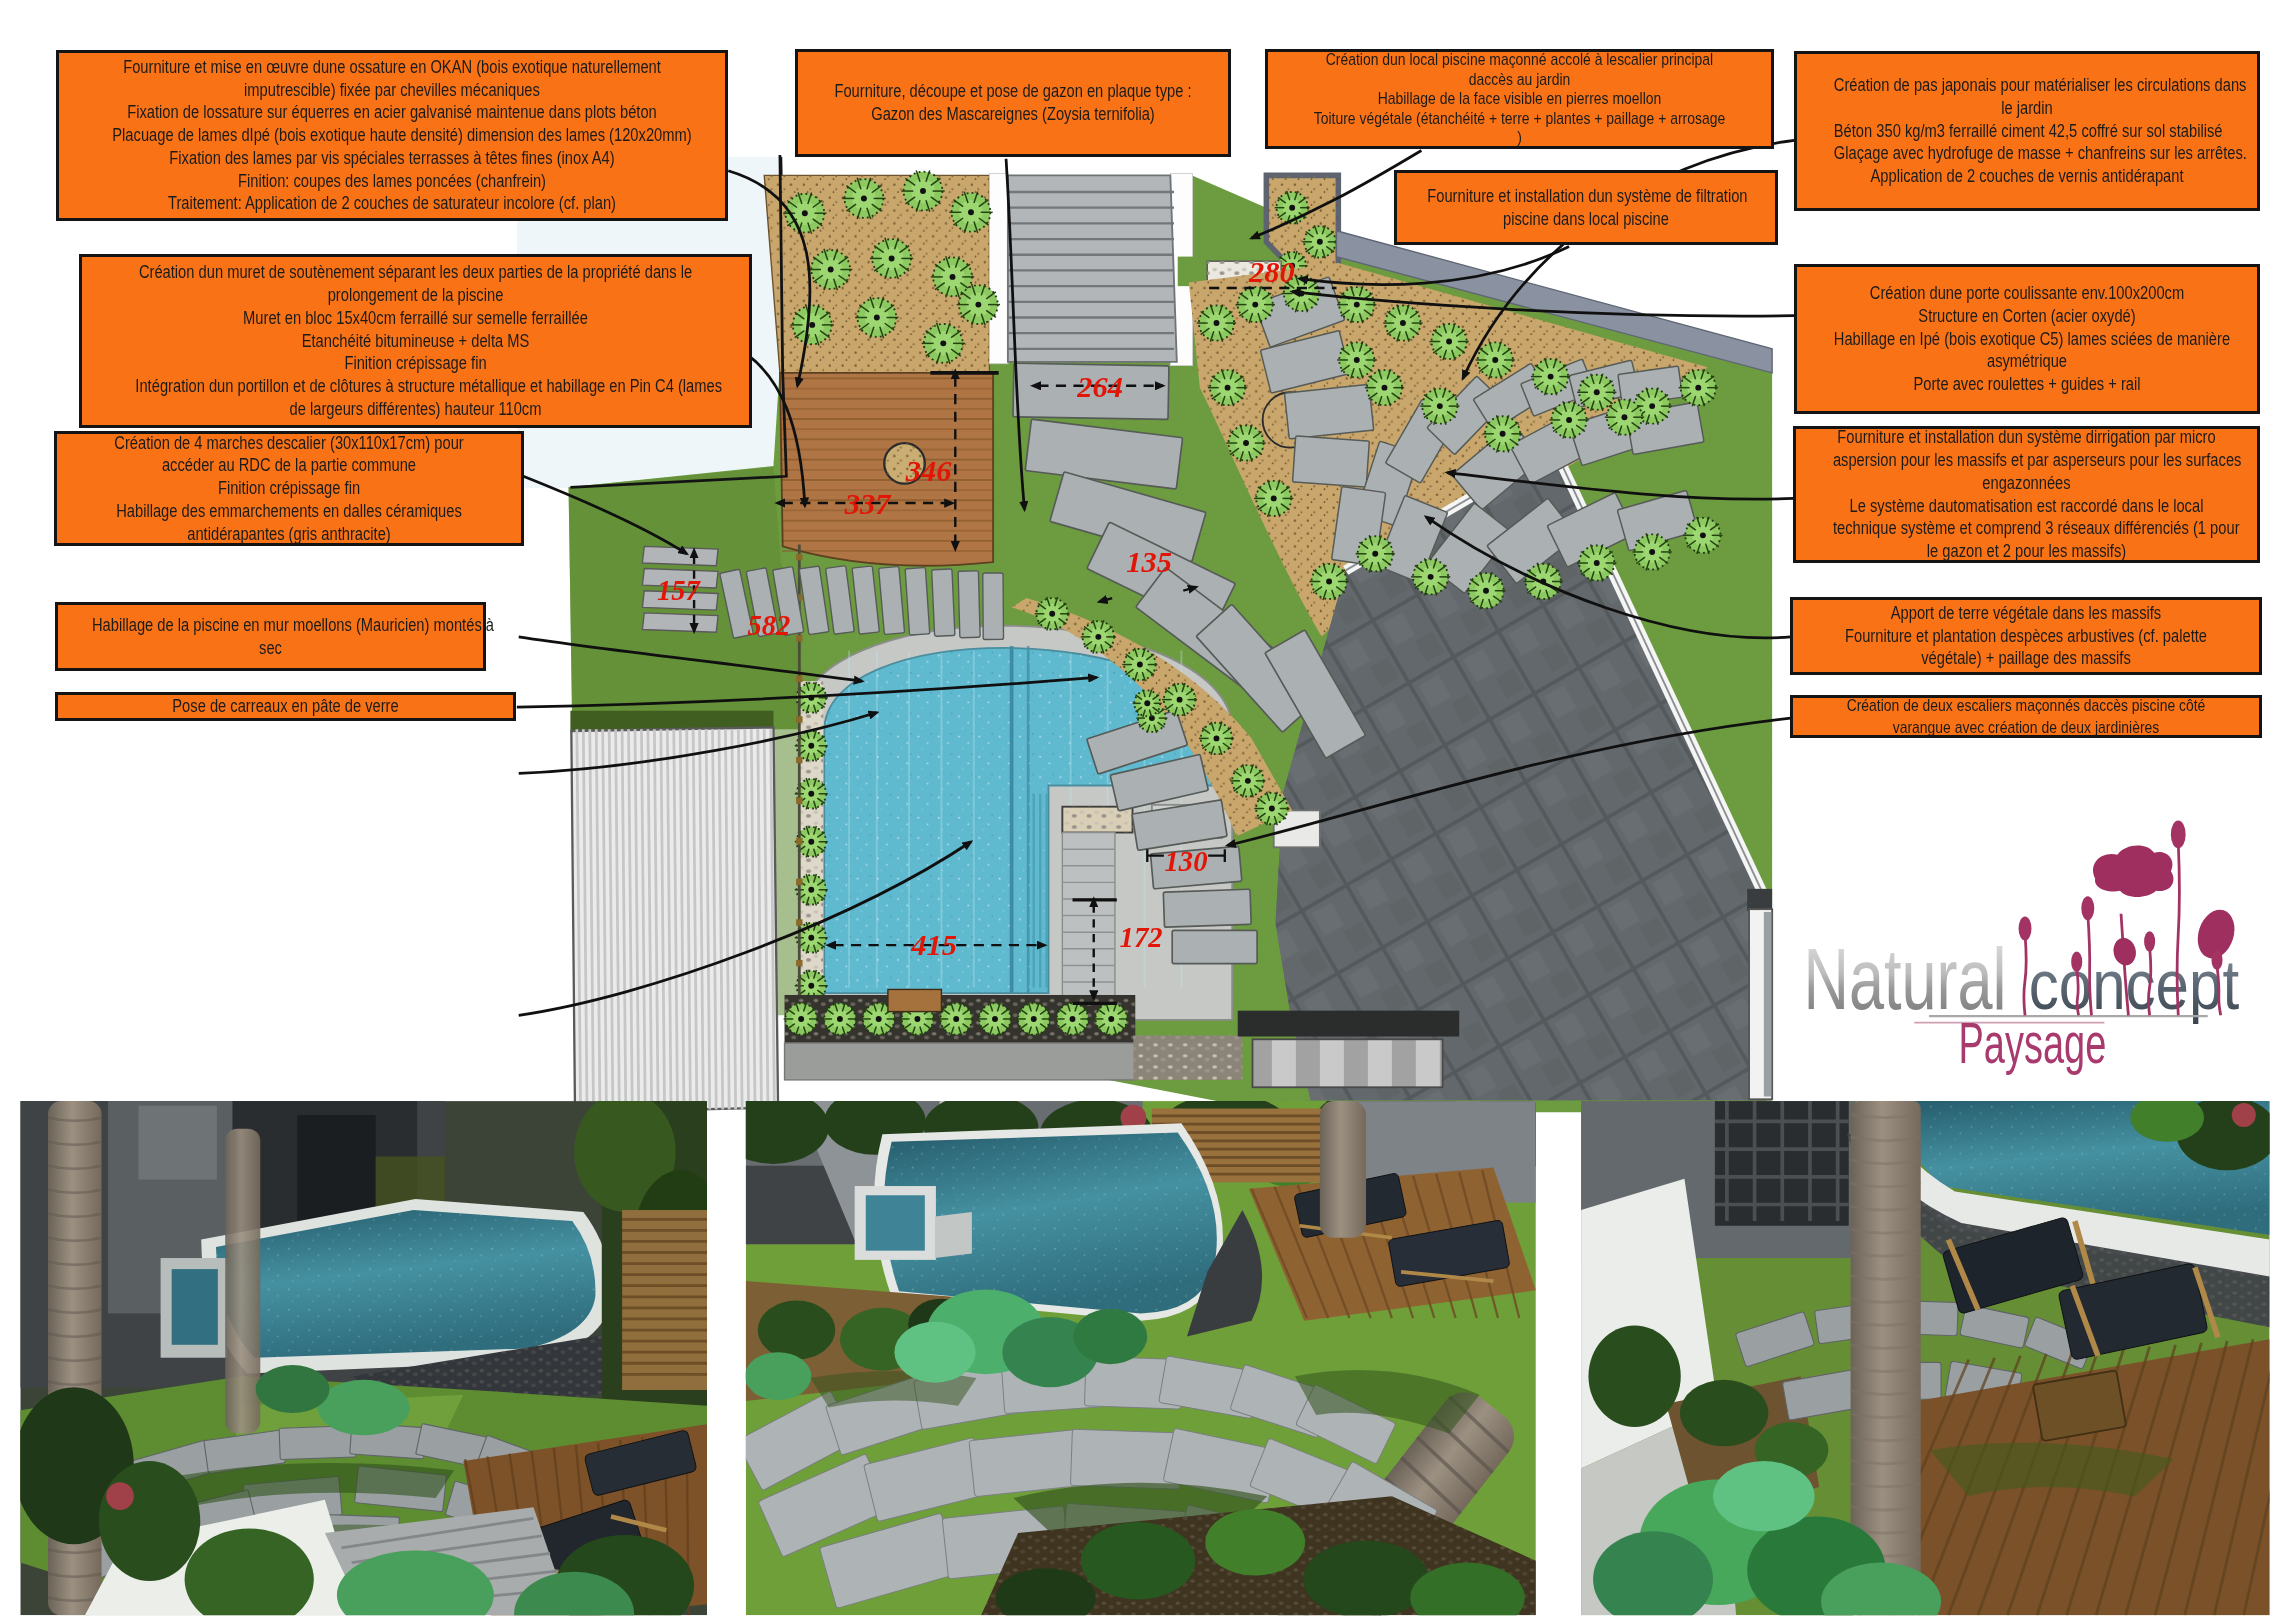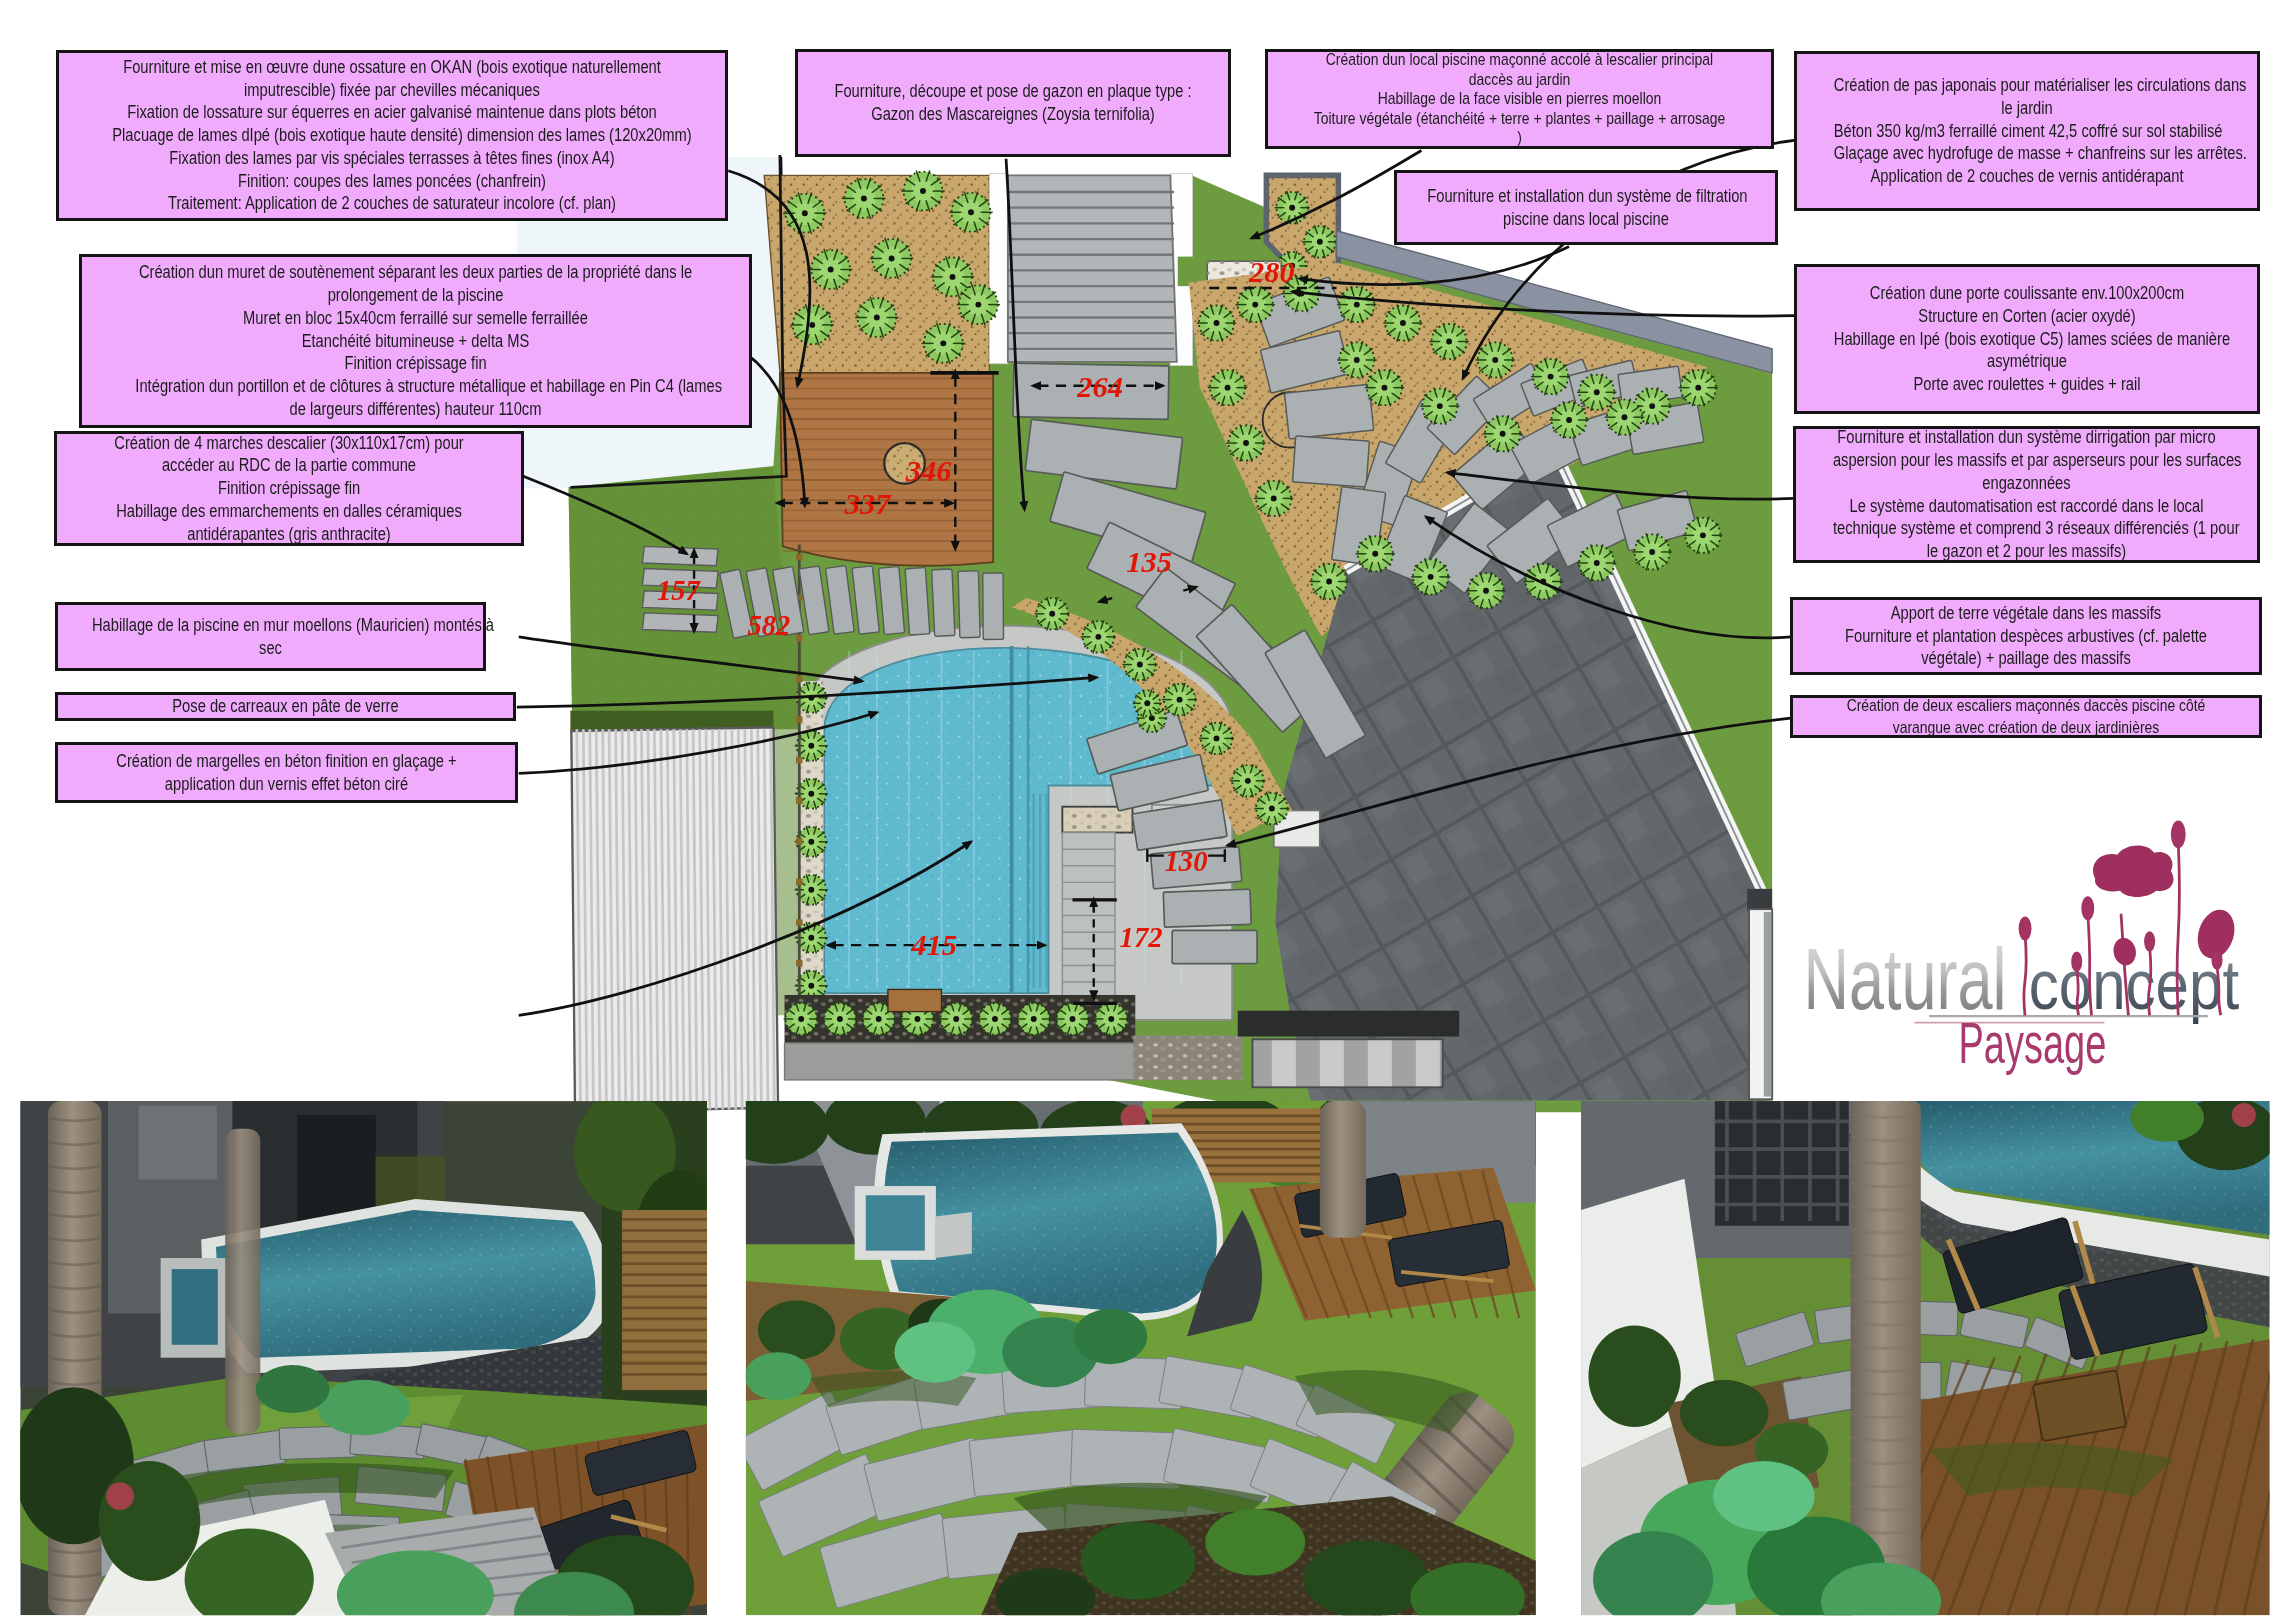--- a/index.html
+++ b/index.html
@@ -1,17 +1,17 @@
 <!DOCTYPE html>
 <html style="font-size:14.8px"><head><meta charset="utf-8">
 <style>
 html,body{margin:0;padding:0;background:#fff;}
 .page{position:relative;width:2289px;height:1618px;background:#fff;overflow:hidden;
       font-family:"Liberation Sans",sans-serif;}
-.tb{position:absolute;border:3.7px solid #141414;background:#f0abfc;color:#1b1b1b;
+.tb{position:absolute;border:3.7px solid #141414;background:#f97316;color:#1b1b1b;
     display:flex;align-items:center;justify-content:center;text-align:center;
     line-height:1.3;box-sizing:border-box;z-index:5;white-space:nowrap;}
 .tb div{width:100%;transform:scaleX(0.84);}
 </style></head><body>
 <div class="page">
 <svg width="2289" height="1618" viewBox="0 0 2480 1753" style="position:absolute;left:0;top:0;z-index:1">
 <defs>
 <marker id="arr" markerWidth="12" markerHeight="10" refX="9" refY="5" orient="auto" markerUnits="userSpaceOnUse">
   <path d="M0,0 L12,5 L0,10 z" fill="#101010"></path>
         </marker>
@@ -1732,23 +1732,20 @@
     </div>
 
 <div class="tb" style="left:55px;top:602px;width:431px;height:69px;font-size:17.5px;line-height:1.3;">
       <div>Habillage de la piscine en mur moellons (Mauricien) montés à<br>sec</div>
     </div>
 
 <div class="tb" style="left:55px;top:692px;width:461px;height:29px;font-size:17.5px;line-height:1.3;">
       <div>Pose de carreaux en pâte de verre</div>
     </div>
 
-<div class="tb" style="left:55px;top:742px;width:463px;height:61px;font-size:17.5px;line-height:1.3;">
-      <div>Création de margelles en béton finition en glaçage +<br>application dun vernis effet béton ciré</div>
-    </div>
 
 
 <div class="tb" style="left:795px;top:49px;width:436px;height:108px;font-size:17.5px;line-height:1.3;">
       <div>Fourniture, découpe et pose de gazon en plaque type :<br>Gazon des Mascareignes (Zoysia ternifolia)</div>
     </div>
 
 <div class="tb" style="left:1265px;top:49px;width:509px;height:100px;font-size:16.6px;line-height:1.17;">
       <div>Création dun local piscine maçonné accolé à lescalier principal<br>daccès au jardin<br>Habillage de la face visible en pierres moellon<br>Toiture  végétale (étanchéité + terre + plantes + paillage + arrosage<br>)</div>
     </div>
 

